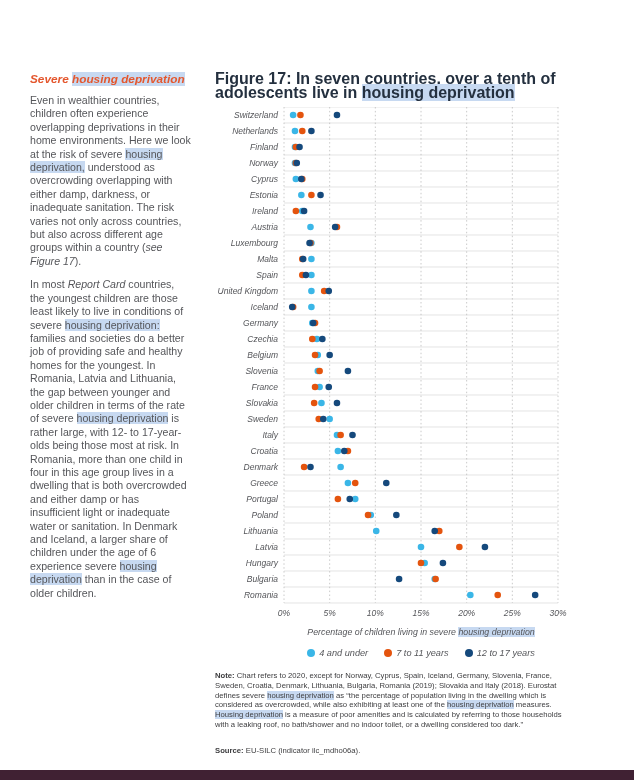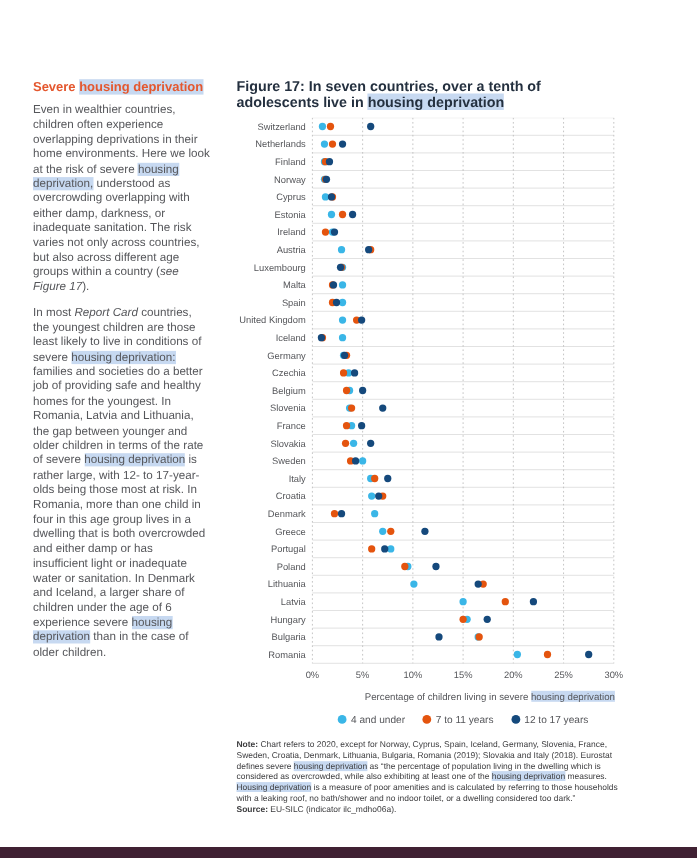--- a/index.html
+++ b/index.html
@@ -4,30 +4,30 @@
 <style>
   html,body { margin:0; padding:0; }
   body {
     width:634px; height:780px; background:#ffffff; position:relative;
     font-family:"Liberation Sans", sans-serif; overflow:hidden;
     -webkit-font-smoothing:antialiased;
   }
   .hl { background:#c7d9f1; }
   .left-col { position:absolute; left:30px; top:72px; width:176px; }
   .heading {
-    font-weight:bold; color:#e4572e;
+    font-style:italic; font-weight:bold; color:#e4572e;
     font-size:11.8px; line-height:14px; margin:0 0 8px 0;
   }
   .para { color:#55565a; font-size:10.6px; line-height:13.4px; margin:0 15px 10px 0; }
   .right-col { position:absolute; left:215px; top:72px; width:360px; }
-  .fig-title { font-weight:bold; font-size:13px; line-height:13.5px; color:#24303f; margin:0 0 5px 0; width:352px; }
+  .fig-title { font-weight:bold; font-size:16px; line-height:13.5px; color:#24303f; margin:0 0 5px 0; width:352px; }
   .fig-subtitle { font-size:10.4px; line-height:13px; color:#44484e; margin:0 0 6px 0; width:352px; }
-  .chart-wrap { margin-top:8px; }
+  .chart-wrap { margin-top:8px;font-style:italic; }
   svg text { font-family:"Liberation Sans", sans-serif; }
-  .axis-title { font-size:8.8px; color:#55565a; margin:0 0 0 68px; width:276px; text-align:right; }
+  .axis-title { font-size:8.8px; color:#55565a; margin:0 0 0 68px; width:276px; text-align:center; }
   .legend {
     display:flex; justify-content:center; align-items:center; gap:16px;
     margin:11px 0 0 68px; width:276px; font-size:9.2px; color:#55565a;
   }
   .legend-item { display:flex; align-items:center; }
   .legend-dot { width:8px; height:8px; border-radius:50%; display:inline-block; margin-right:4px; }
   .note { font-size:7.7px; line-height:9.8px; color:#3d3d3f; margin-top:13px; width:360px; }
   .bottom-bar { position:absolute; left:0; bottom:0; width:634px; height:10px; background:#402133; }
 </style>
 </head>
@@ -224,16 +224,16 @@
           <span class="legend-dot" style="background: rgb(228, 84, 14);"></span>
           <span>7 to 11 years</span>
         </span>
         <span class="legend-item">
           <span class="legend-dot" style="background: rgb(21, 73, 124);"></span>
           <span>12 to 17 years</span>
         </span>
       </div>
   </div>
   <div class="note"><span style="font-weight: bold;">Note: </span><span>Chart refers to 2020, except for Norway, Cyprus, Spain, Iceland, Germany, Slovenia, France, Sweden, Croatia, Denmark, Lithuania, Bulgaria, Romania (2019); Slovakia and Italy (2018). Eurostat defines severe </span><span class="hl">housing deprivation</span><span> as “the percentage of population living in the dwelling which is considered as overcrowded, while also exhibiting at least one of the </span><span class="hl">housing deprivation</span><span> measures. </span><span class="hl">Housing deprivation</span><span> is a measure of poor amenities and is calculated by referring to those households with a leaking roof, no bath/shower and no indoor toilet, or a dwelling considered too dark.”</span></div>
-  <div class="note" style="margin-top:0;"><span style="font-weight: bold;">Source: </span><span>EU-SILC (indicator ilc_mdho06a).</span></div>
+  <div class="note" style="margin-top:16px;"><span style="font-weight: bold;">Source: </span><span>EU-SILC (indicator ilc_mdho06a).</span></div>
 </div>
 
 <div class="bottom-bar"></div>
 
 </body></html>

